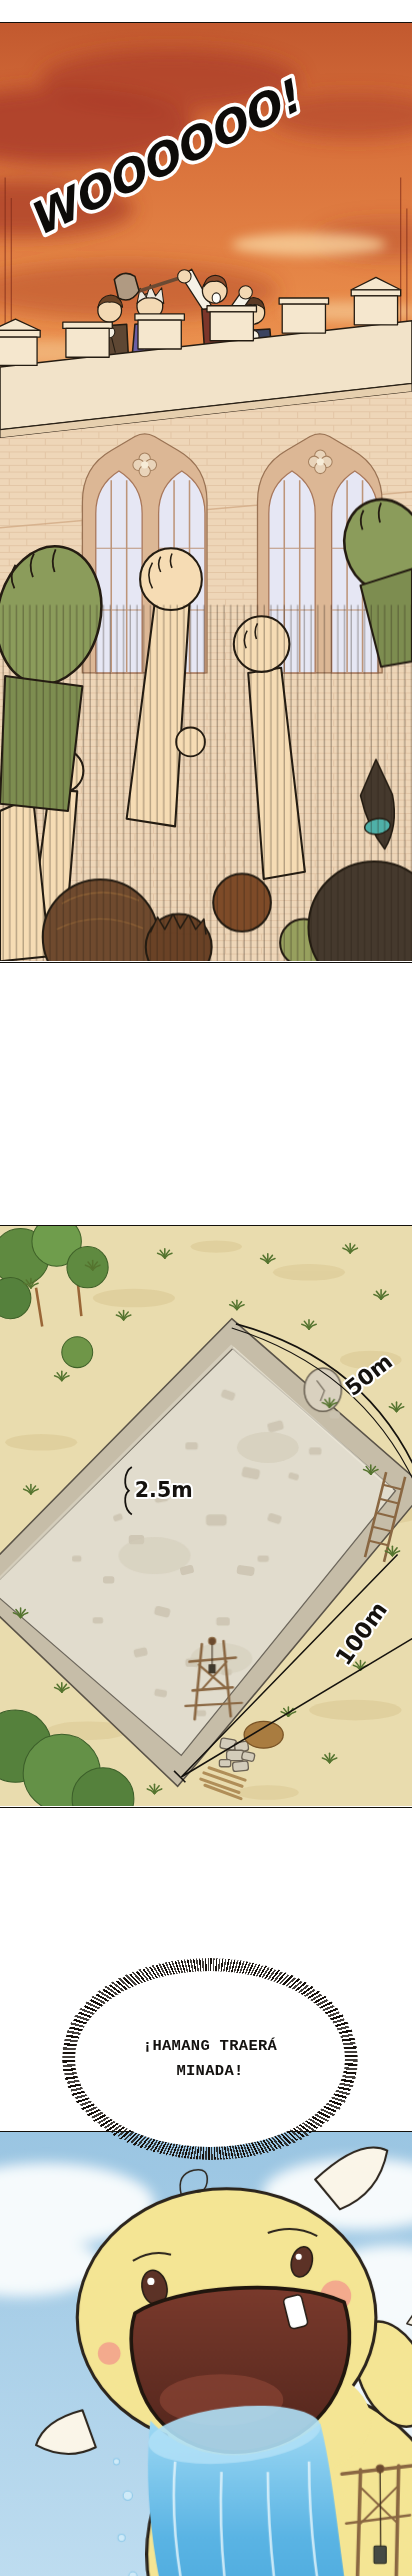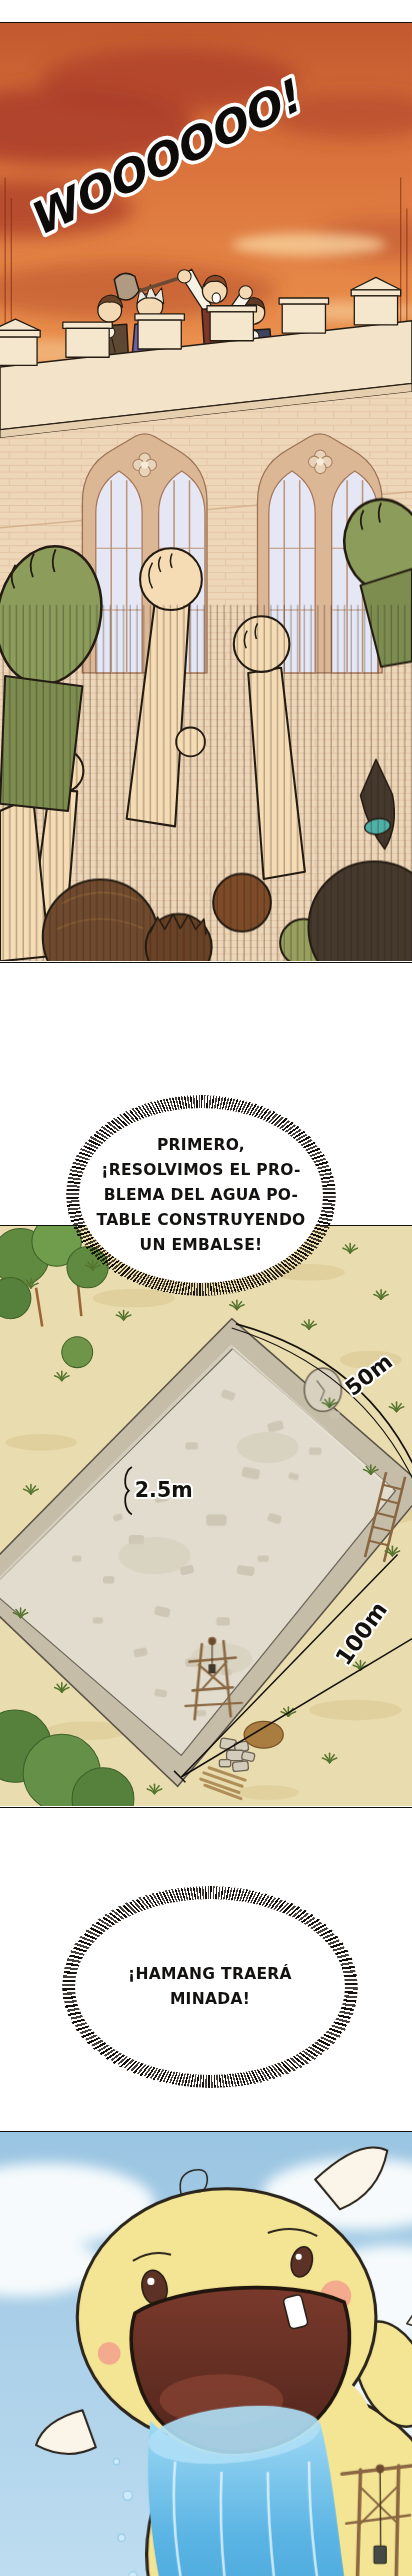--- a/index.html
+++ b/index.html
@@ -441,34 +441,22 @@
         <rect x="726" y="804" width="24" height="34" rx="3" fill="#454a44" stroke="#23261f" stroke-width="2"></rect>
       </g>
       <g>
         <circle cx="30" cy="1005" r="65" fill="#4d7a38" stroke="#35571f" stroke-width="2.5"></circle>
         <circle cx="110" cy="1042" r="72" fill="#5d8c42" stroke="#35571f" stroke-width="2.5"></circle>
         <circle cx="190" cy="1080" r="60" fill="#4d7a38" stroke="#35571f" stroke-width="2.5"></circle>
       </g>
     </svg>
   </section>
 
-  <div class="burst" style="left:66px;top:1095px;width:270px;height:201px;">
-    <div class="spikes"></div>
-    <div class="spikes s2"></div>
-    <div class="core"></div>
-    <div class="btxt">
-      <span class="bline">PRIMERO,</span>
-      <span class="bline">¡RESOLVIMOS EL PRO-</span>
-      <span class="bline">BLEMA DEL AGUA PO-</span>
-      <span class="bline">TABLE CONSTRUYENDO</span>
-      <span class="bline">UN EMBALSE!</span>
-    </div>
-  </div>
-
-  <div class="burst" style="left:62px;top:1886px;width:296px;height:202px;">
+
+  <div class="burst" style="left:62px;top:1958px;width:296px;height:202px;font-family:Liberation Mono, monospace;">
     <div class="spikes"></div>
     <div class="spikes s2"></div>
     <div class="core"></div>
     <div class="btxt">
       <span class="bline">¡HAMANG TRAERÁ</span>
       <span class="bline">MINADA!</span>
     </div>
   </div>
 
 </div>

